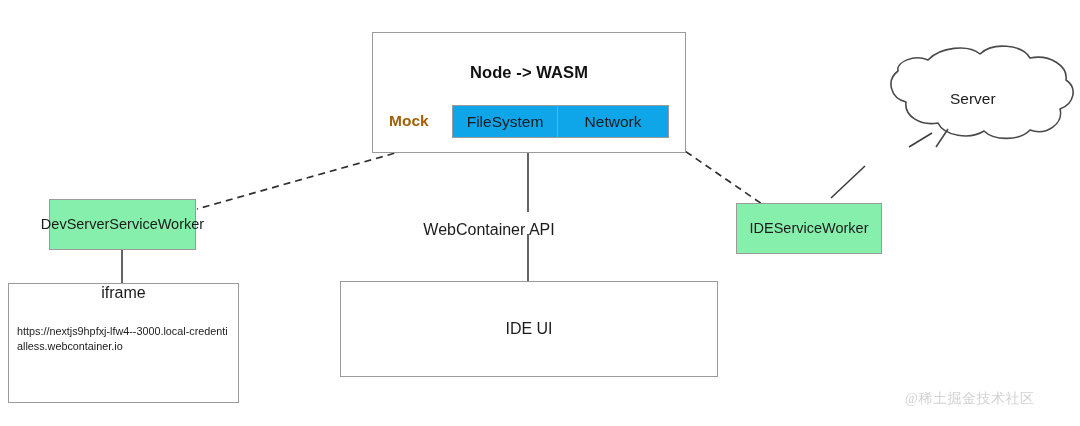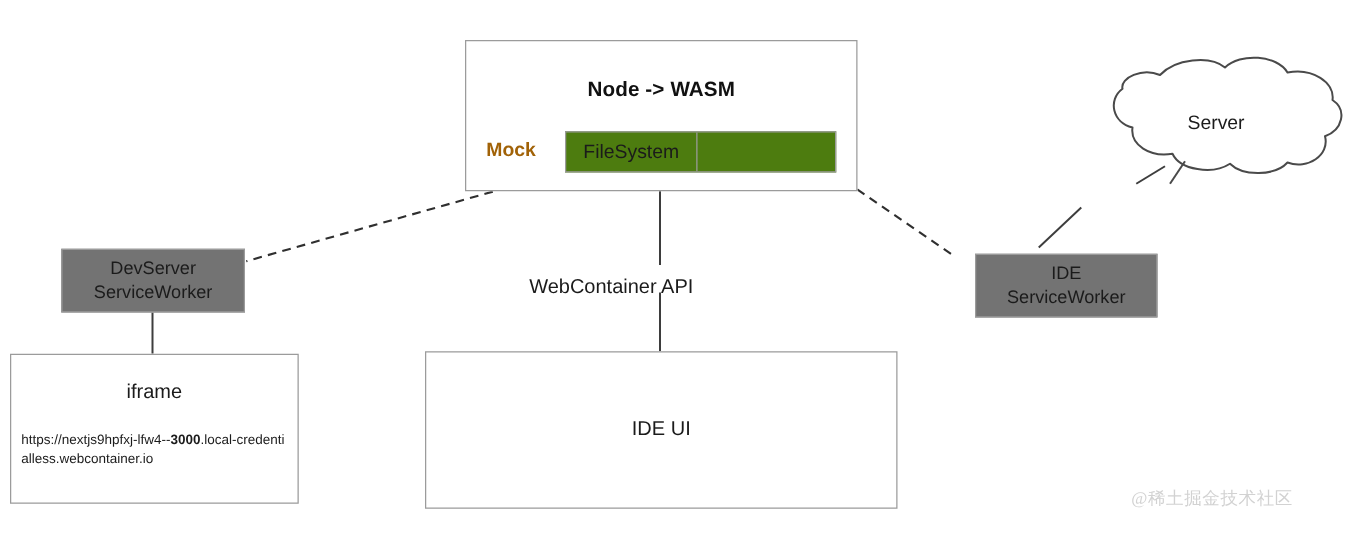--- a/index.html
+++ b/index.html
@@ -30,23 +30,24 @@
     border: 1.6px solid #9b9b9b;
     background: #ffffff;
     display: flex;
     flex-direction: column;
     align-items: center;
   }
   .pinkbox {
     position: absolute;
     box-sizing: border-box;
     border: 1.6px solid #9b9b9b;
-    background: #737373;
-    display: flex;
-    flex-direction: column;
+    background: #86efac;
+    display: flex;
+    flex-direction: row;
+    align-items: center;
     justify-content: center;
     line-height: 1.28;
   }
   .lbl {
     position: absolute;
     color: #1b1b1b;
     white-space: nowrap;
   }
 
   
@@ -77,21 +78,21 @@
     color: #a16207;
   }
   #fs-net-group {
     position: absolute;
     left: 452px;
     top: 105px;
     width: 217px;
     height: 33px;
     box-sizing: border-box;
     border: 1.5px solid #9b9b9b;
-    background: #4d7c0f;
+    background: #0ea5e9;
     display: flex;
   }
   .cell {
     flex: 0 0 auto;
     display: flex;
     align-items: center;
     justify-content: center;
     font-size: 15.5px;
     color: #1b1b1b;
     box-sizing: border-box;
@@ -116,72 +117,70 @@
   }
 
   
   #iframe-box {
     left: 8px;
     top: 283px;
     width: 231px;
     height: 120px;
   }
   #iframe-title {
-    margin-top: 21px;
     font-size: 16px;
     color: #1b1b1b;
   }
   #iframe-url {
     margin-top: 22px;
     padding: 0 8px;
     font-size: 10.8px;
     color: #1b1b1b;
     text-align: left;
     line-height: 1.42;
     width: 100%;
     box-sizing: border-box;
     word-break: break-all;
   }
-  #iframe-url b { font-weight: bold; }
+  #iframe-url b { font-weight: normal; }
 
   
   #webcontainer-api-label {
     left: 0;
     right: 0;
     width: 1080px;
     top: 221px;
     text-align: center;
     font-size: 16px;
     color: #1b1b1b;
     transform: translateX(-51px);
   }
 
   
   #ide-ui-box {
     left: 340px;
     top: 281px;
     width: 378px;
-    height: 126px;
+    height: 96px;
     justify-content: center;
   }
   #ide-ui-title {
     font-size: 16px;
     color: #1b1b1b;
   }
 
   
   #ide-sw-box {
     left: 736px;
     top: 203px;
     width: 146px;
     height: 51px;
     font-size: 14.5px;
     color: #1b1b1b;
     text-align: center;
-    margin-left: 44px;
   }
 
   
   #install-deps-label {
     left: 805px;
     top: 151px;
     font-size: 14.5px;
     color: #1b1b1b;
   }
 
@@ -242,20 +241,21 @@
   </svg>
 
   <div class="box" id="node-wasm-box">
     <div id="node-wasm-title">Node -&gt; WASM</div>
   </div>
 
   <div class="lbl" id="mock-label">Mock</div>
 
   <div id="fs-net-group">
     <div class="cell" id="cell-filesystem">FileSystem</div>
+    <div class="cell" id="cell-network">Network</div>
   </div>
 
   <div class="pinkbox" id="devserver-box">
     <span>DevServer</span>
     <span>ServiceWorker</span>
   </div>
 
   <div class="box" id="iframe-box">
     <div id="iframe-title">iframe</div>
     <div id="iframe-url"><span>https://nextjs9hpfxj-lfw4--</span><b>3000</b><span>.local-credentialless.webcontainer.io</span></div>

